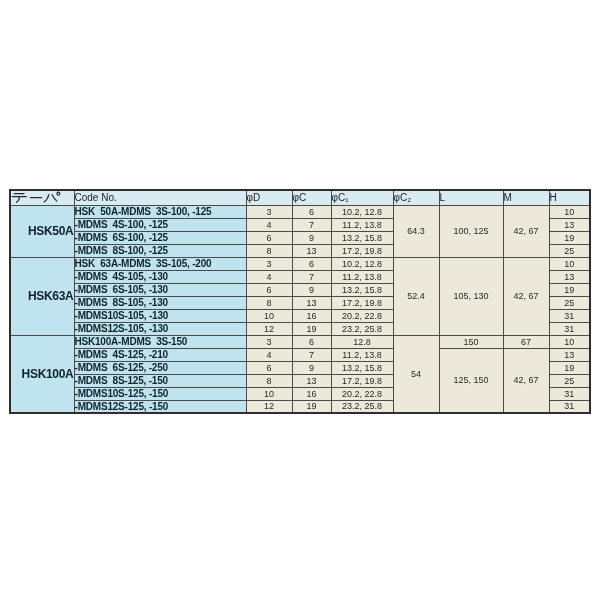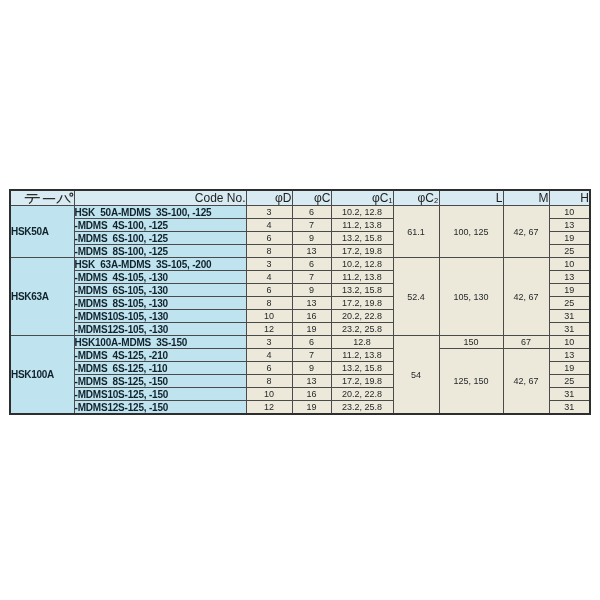--- a/index.html
+++ b/index.html
@@ -20,33 +20,33 @@
   }
   .spec-table th, .spec-table td {
     border: 1px solid var(--border-inner, #4a4a4a);
     overflow: hidden;
     white-space: nowrap;
   }
   .spec-table thead tr { height: 15px; }
   .spec-table tbody tr { height: 13px; }
   .spec-table th {
     background: var(--header-bg, #d8ebf2);
-    font-size: 12px;
+    font-size: 10px;
     font-weight: normal;
     color: var(--header-text, #1e1e1e);
-    text-align: right;
+    text-align: left;
     vertical-align: middle;
   }
   td.taper {
     background: var(--blue-bg, #bfe4ef);
-    font-size: 10px;
+    font-size: 12px;
     font-weight: bold;
     letter-spacing: -0.3px;
     color: var(--strong-text, #10222c);
-    text-align: left;
+    text-align: right;
     vertical-align: middle;
   }
   td.code {
     background: var(--blue-bg, #bfe4ef);
     font-size: 10px;
     font-weight: bold;
     letter-spacing: -0.2px;
     color: var(--strong-text, #10222c);
     text-align: left;
     padding-right: 15px;
@@ -109,21 +109,21 @@
     </tr>
   </thead>
   <tbody>
 
     <tr>
       <td class="taper" rowspan="4">HSK50A</td>
       <td class="code">HSK  50A-MDMS  3S-100, -125</td>
       <td class="num">3</td>
       <td class="num">6</td>
       <td class="num">10.2, 12.8</td>
-      <td class="num" rowspan="4">61.1</td>
+      <td class="num" rowspan="4">64.3</td>
       <td class="num" rowspan="4">100, 125</td>
       <td class="num" rowspan="4">42, 67</td>
       <td class="num">10</td>
     </tr>
     <tr>
       <td class="code">-MDMS  4S-100, -125</td>
       <td class="num">4</td>
       <td class="num">7</td>
       <td class="num">11.2, 13.8</td>
       <td class="num">13</td>
@@ -204,21 +204,21 @@
     <tr>
       <td class="code">-MDMS  4S-125, -210</td>
       <td class="num">4</td>
       <td class="num">7</td>
       <td class="num">11.2, 13.8</td>
       <td class="num" rowspan="5">125, 150</td>
       <td class="num" rowspan="5">42, 67</td>
       <td class="num">13</td>
     </tr>
     <tr>
-      <td class="code">-MDMS  6S-125, -110</td>
+      <td class="code">-MDMS  6S-125, -250</td>
       <td class="num">6</td>
       <td class="num">9</td>
       <td class="num">13.2, 15.8</td>
       <td class="num">19</td>
     </tr>
     <tr>
       <td class="code">-MDMS  8S-125, -150</td>
       <td class="num">8</td>
       <td class="num">13</td>
       <td class="num">17.2, 19.8</td>

